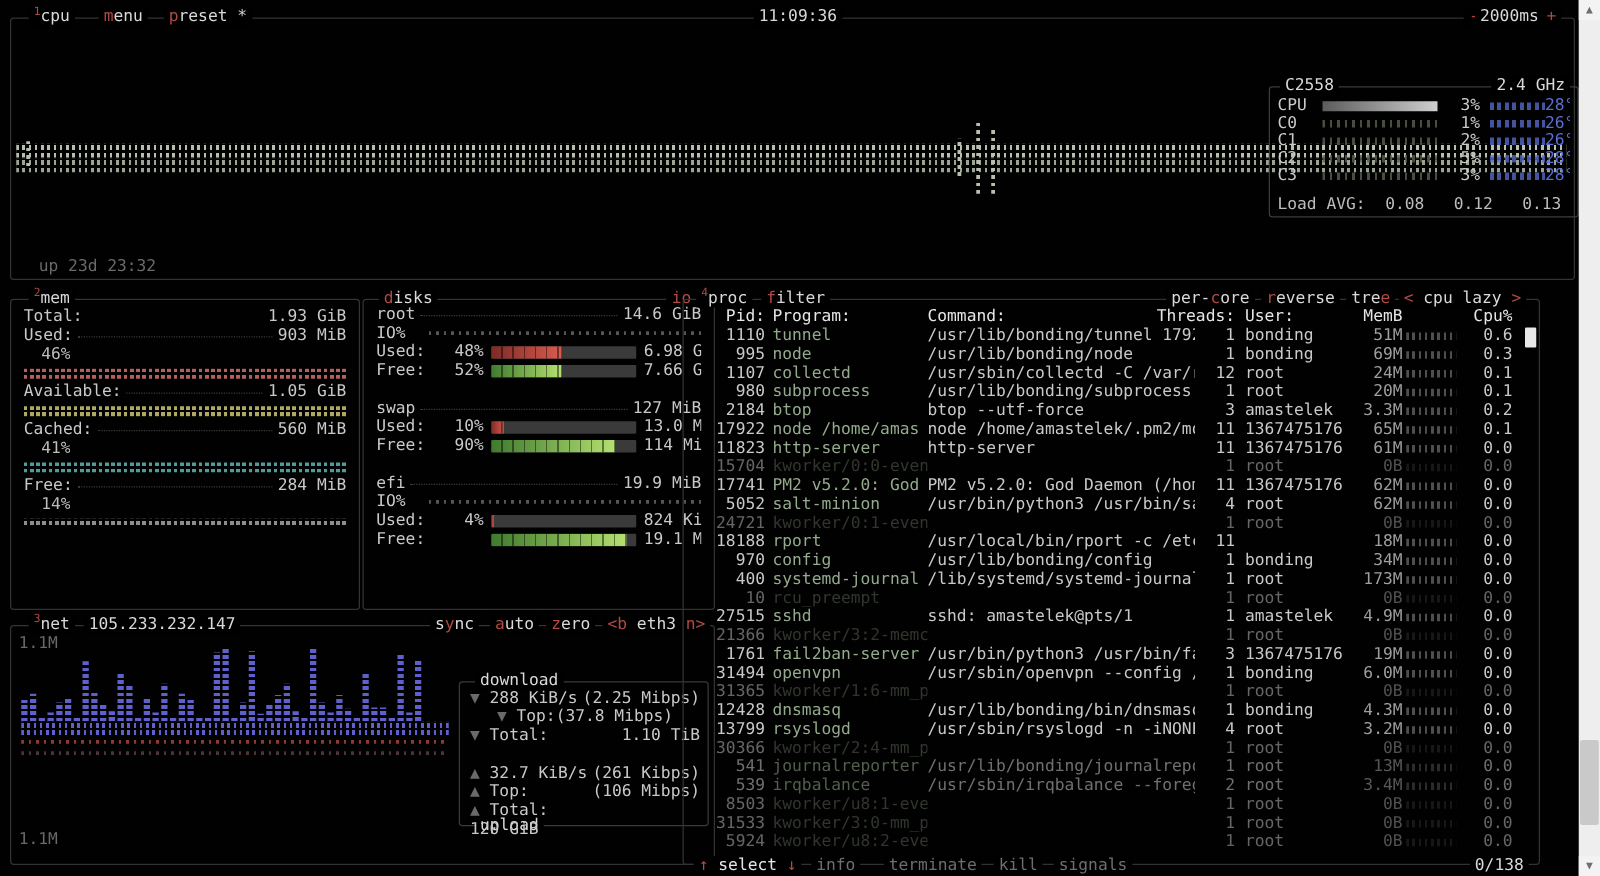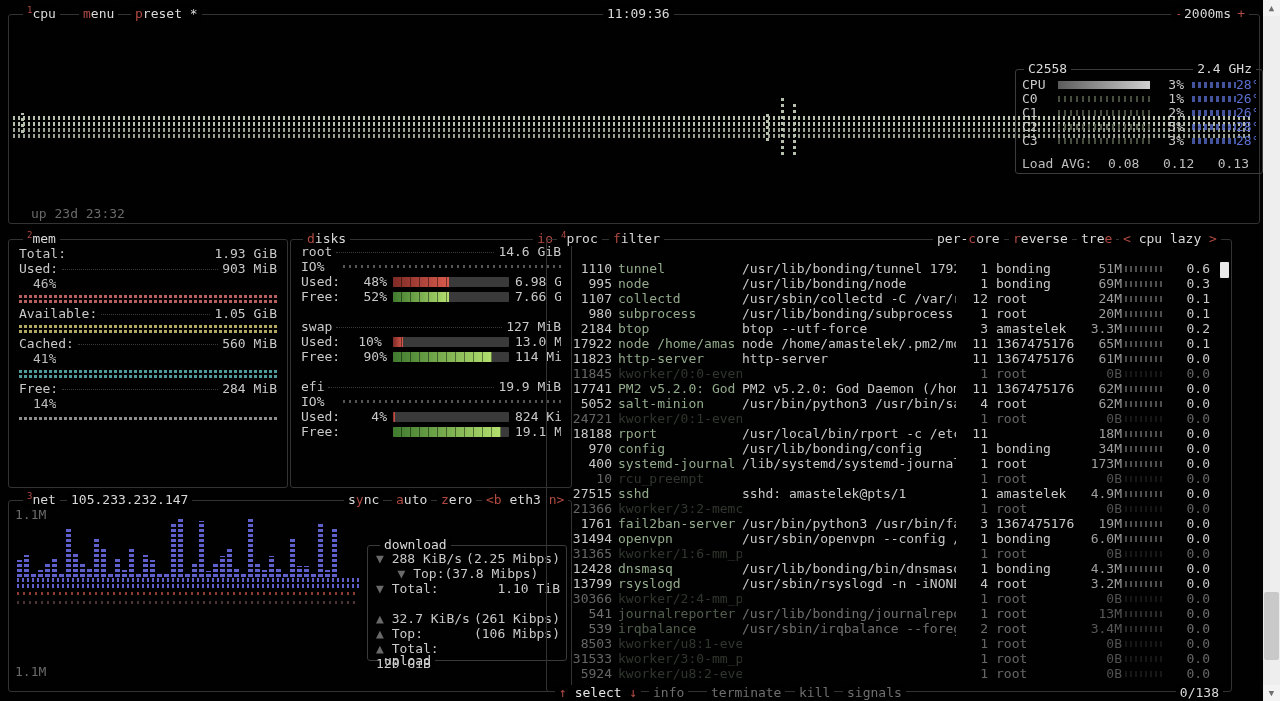--- a/index.html
+++ b/index.html
@@ -191,21 +191,21 @@
           <div style="flex:1;text-align:right;">7.66 GiB</div>
         </div>
         <div style="height: 15px;"></div>
         <div class="prow">
           <div>swap</div>
           <div style="flex:1;border-bottom:1px dotted #3a3a3a;margin:0 4px 6px;"></div>
           <div>127 MiB</div>
         </div>
         <div class="prow">
           <div style="width:52px;">Used:</div>
-          <div style="width:34px;text-align:center;">10%</div>
+          <div style="width:34px;text-align:right;">10%</div>
           <div class="bar" style="width:116px;align-self:center;margin:0 6px;">
             <div class="fill" style="width:9%;--fillgrad:linear-gradient(90deg,#7e2a26,#d95b4d);"></div>
           </div>
           <div style="flex:1;text-align:right;">13.0 MiB</div>
         </div>
         <div class="prow">
           <div style="width:52px;">Free:</div>
           <div style="width:34px;text-align:right;">90%</div>
           <div class="bar" style="width:116px;align-self:center;margin:0 6px;">
             <div class="fill" style="width:85%;--fillgrad:linear-gradient(90deg,#3f7a2e,#b4e070);"></div>
@@ -339,20 +339,32 @@
   </div>
 
   <div class="box" style="left:546px;top:239px;width:684px;height:451px;">
     <span class="btitle" style="left:10px;"><sup class="n">4</sup><span>proc</span></span>
     <span class="btitle" style="left:62px;"><span class="hk">f</span><span>ilter</span></span>
     <span class="btitle" style="left:386px;"><span>per-</span><span class="hk">c</span><span>ore</span></span>
     <span class="btitle" style="left:462px;"><span class="hk">r</span><span>everse</span></span>
     <span class="btitle" style="left:530px;"><span>tre</span><span class="hk">e</span></span>
     <span class="btitle" style="left:572px;"><span class="hk">&lt;</span> <span>cpu lazy</span> <span class="hk">&gt;</span></span>
 
+    <div class="prow bright" style="position:absolute;left:7px;top:6px;right:7px;">
+      <div class="c-pid">Pid:</div>
+        <div class="c-gap1"></div>
+      <div style="width:124px;">Program:</div>
+      <div style="width:150px;">Command:</div>
+      <div style="width:96px;text-align:right;">Threads:</div>
+      <div class="c-gap2"></div>
+      <div style="width:84px;">User:</div>
+      <div style="width:42px;text-align:right;">MemB</div>
+      <div style="width:46px;"></div>
+      <div style="width:42px;text-align:right;">Cpu%</div>
+    </div>
 
     <div id="proc-rows" style="position:absolute;left:7px;top:21px;right:7px;">
         <div class="prow">
           <div class="c-pid">1110</div>
           <div class="c-gap1"></div>
           <div class="c-prog">tunnel</div>
           <div class="c-cmd">/usr/lib/bonding/tunnel 1792</div>
           <div class="c-thr">1</div>
           <div class="c-gap2"></div>
           <div class="c-user">bonding</div>
@@ -440,21 +452,21 @@
           <div class="c-thr">11</div>
           <div class="c-gap2"></div>
           <div class="c-user">1367475176</div>
           <div class="c-mem">61M</div>
           <div class="c-dots">
             <div class="minidots" style="opacity:0.85;"></div>
           </div>
           <div class="c-cpu">0.0</div>
         </div>
         <div class="prow kdim">
-          <div class="c-pid">11845</div>
+          <div class="c-pid">15704</div>
           <div class="c-gap1"></div>
           <div class="c-prog">kworker/0:0-even</div>
           <div class="c-cmd"></div>
           <div class="c-thr">1</div>
           <div class="c-gap2"></div>
           <div class="c-user">root</div>
           <div class="c-mem">0B</div>
           <div class="c-dots">
             <div class="minidots" style="opacity:0.5;"></div>
           </div>

